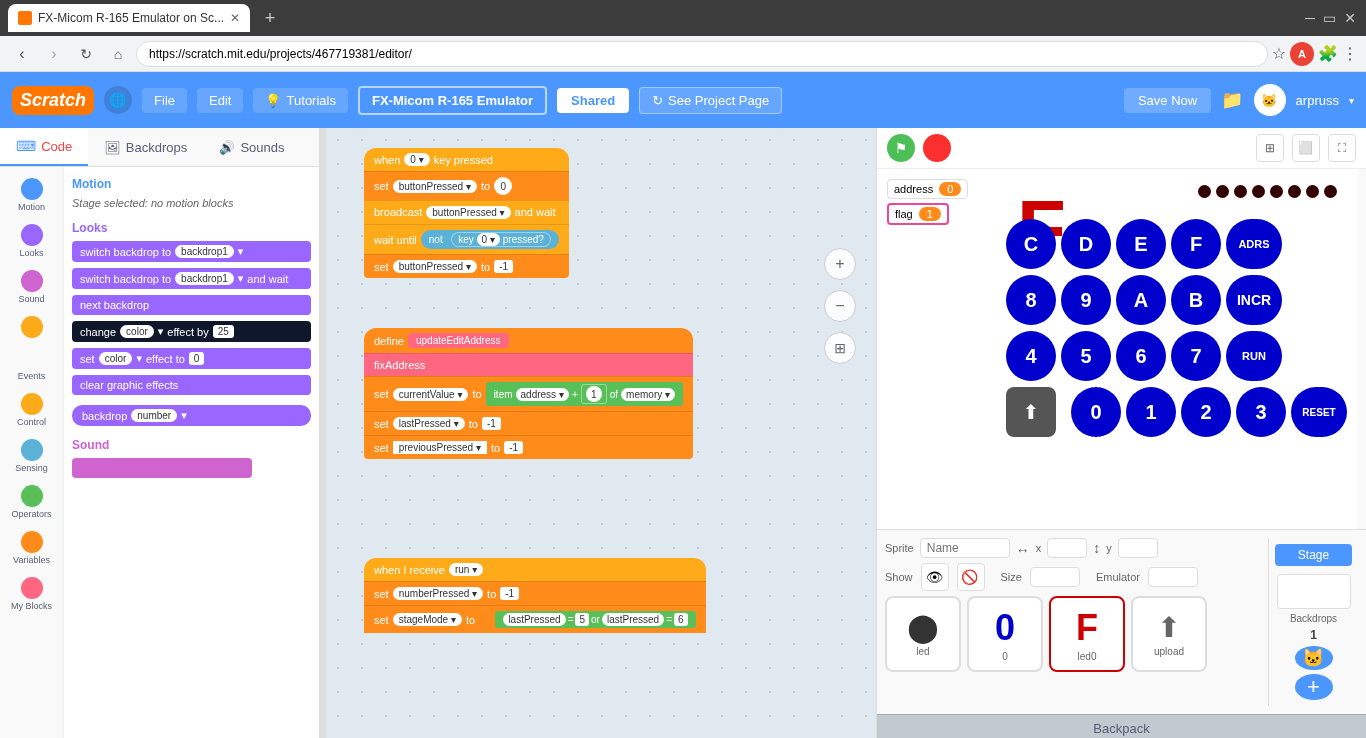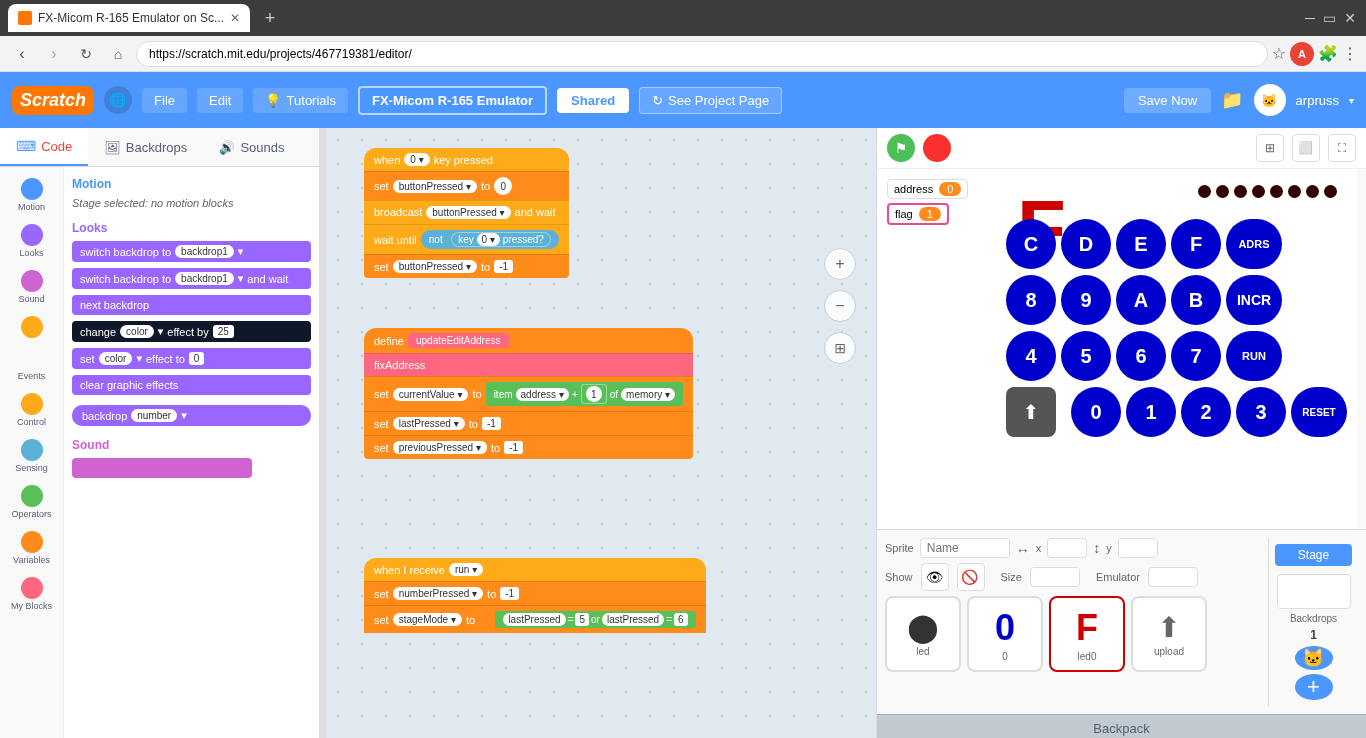--- a/index.html
+++ b/index.html
@@ -237,21 +237,21 @@
         </span>
       </div>
       <div style="background:#ff8c1a;padding:5px 10px;font-size:11px;color:white;display:flex;align-items:center;gap:4px;border-top:1px solid rgba(0,0,0,0.1);">
         <span>set</span>
         <span style="background:white;color:#333;border-radius:10px;padding:1px 6px;font-size:10px;">lastPressed ▾</span>
         <span>to</span>
         <span style="background:white;color:#333;border-radius:3px;padding:1px 5px;font-size:10px;">-1</span>
       </div>
       <div style="background:#ff8c1a;border-radius:0 0 4px 4px;padding:5px 10px;font-size:11px;color:white;display:flex;align-items:center;gap:4px;border-top:1px solid rgba(0,0,0,0.1);">
         <span>set</span>
-        <span style="background:white;color:#333;border-radius:6px;padding:1px 6px;font-size:10px;">previousPressed ▾</span>
+        <span style="background:white;color:#333;border-radius:0;padding:1px 6px;font-size:10px;">previousPressed ▾</span>
         <span>to</span>
         <span style="background:white;color:#333;border-radius:3px;padding:1px 5px;font-size:10px;">-1</span>
       </div>
     </div>
 
     <div style="position:absolute;left:38px;top:430px;">
       <div style="background:#ffab19;border-radius:12px 12px 0 0;padding:5px 10px;font-size:11px;color:white;display:flex;align-items:center;gap:4px;">
         <span>when I receive</span>
         <span style="background:white;color:#333;border-radius:10px;padding:1px 6px;font-size:10px;">run ▾</span>
       </div>

